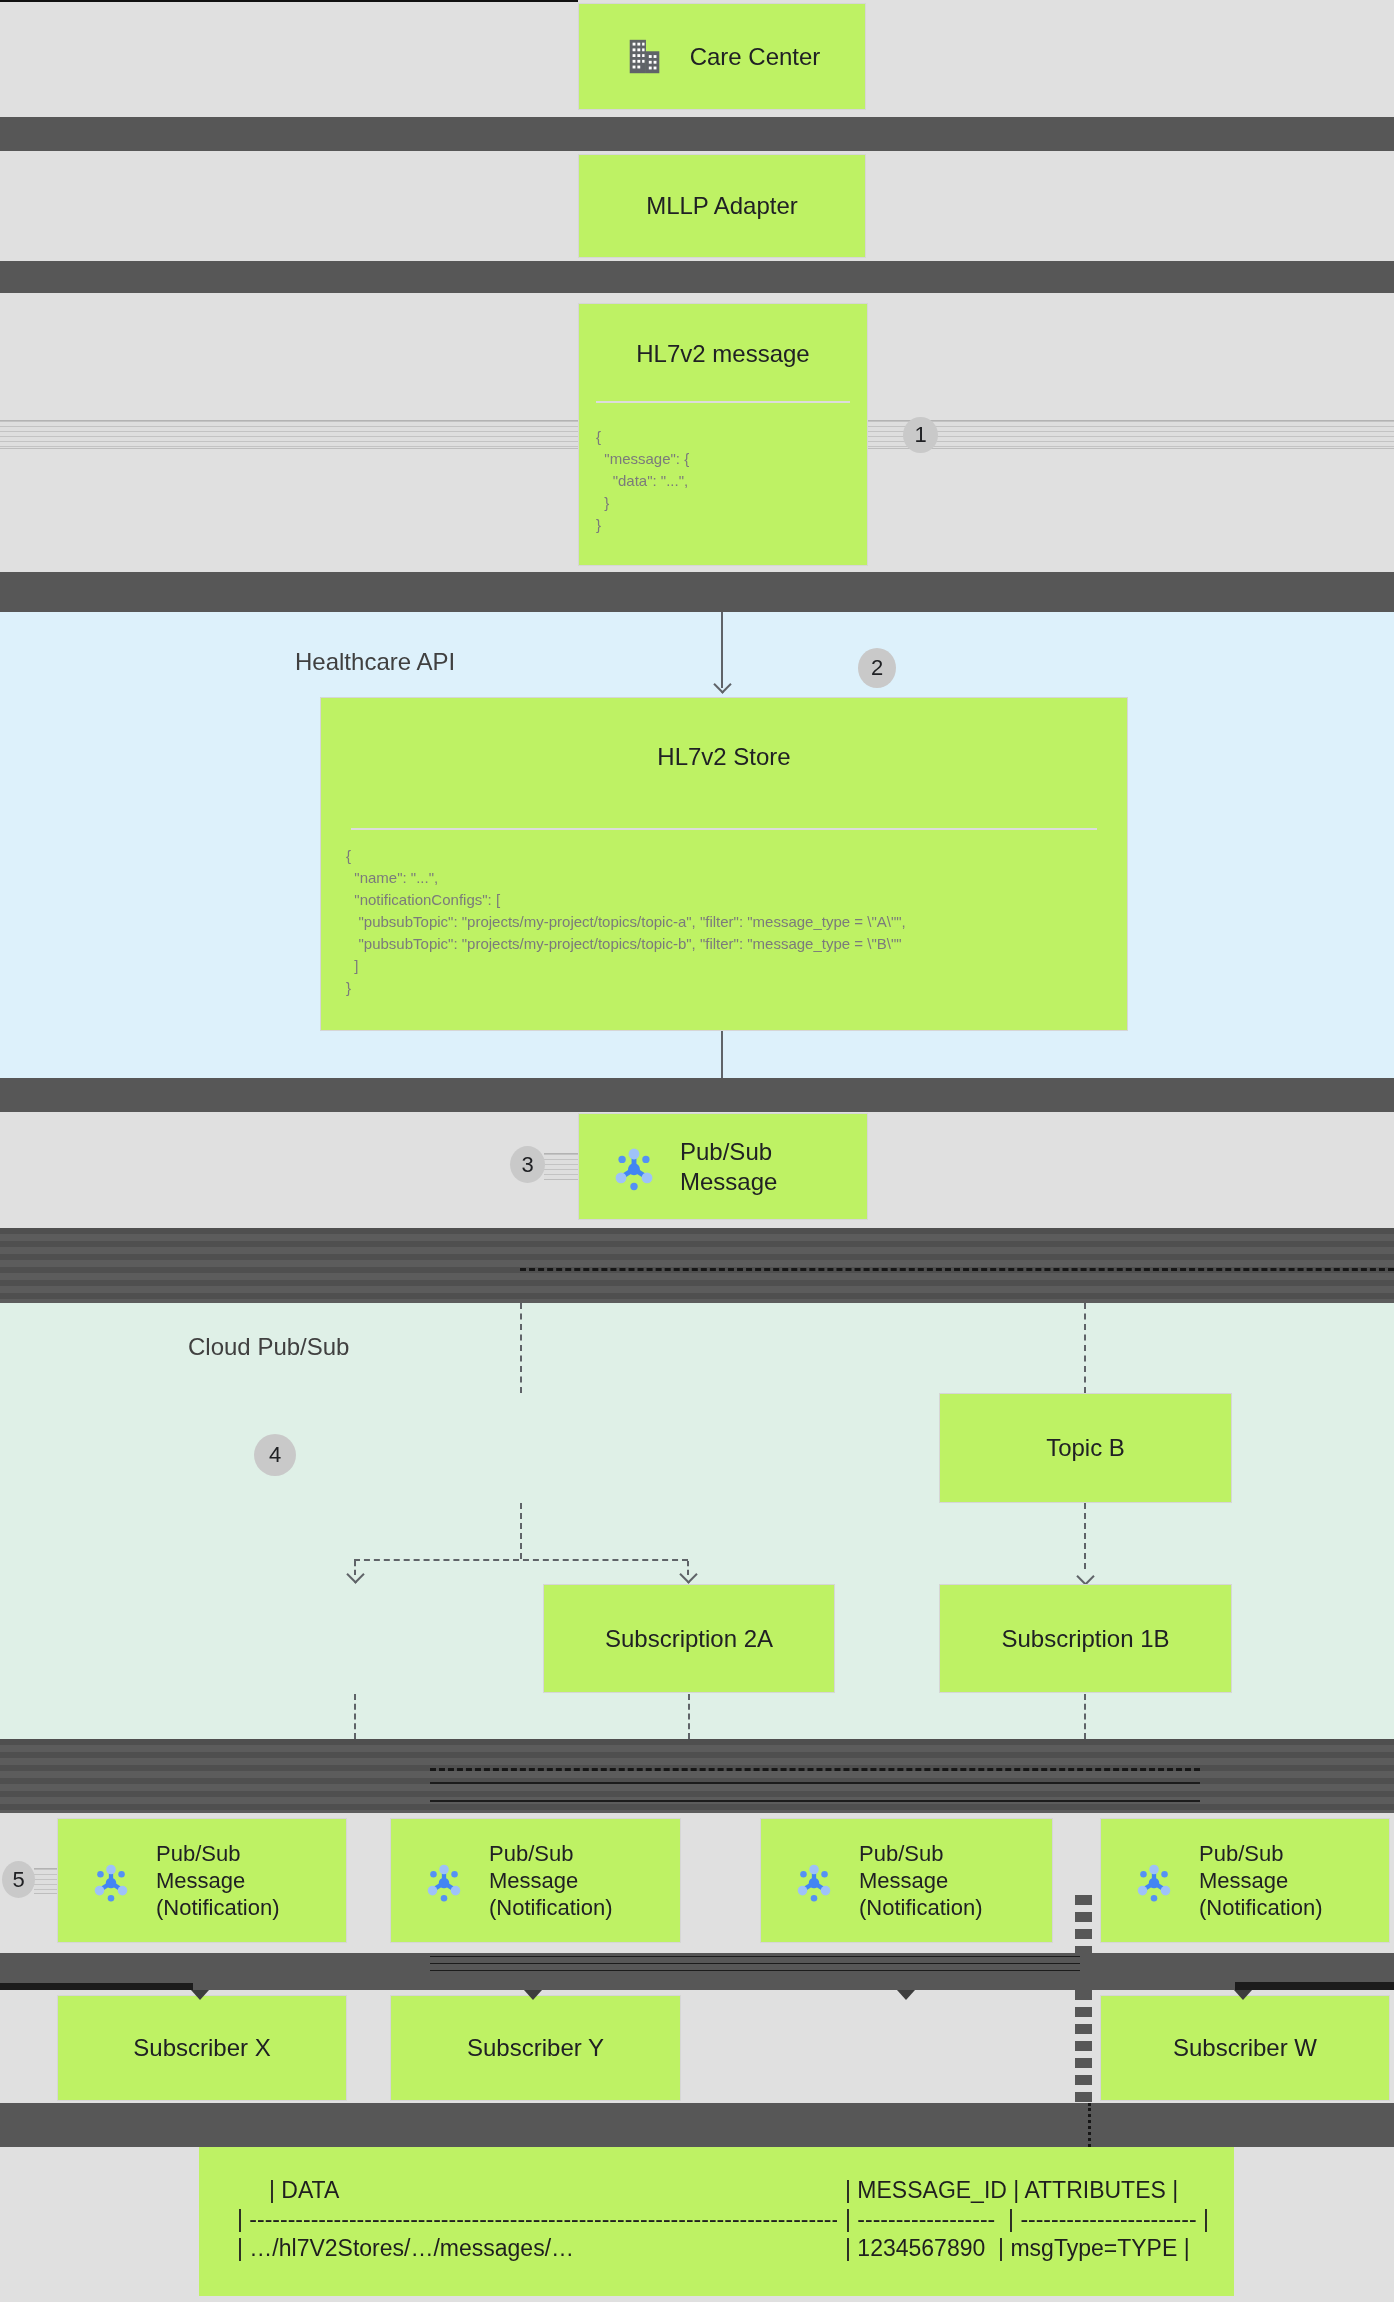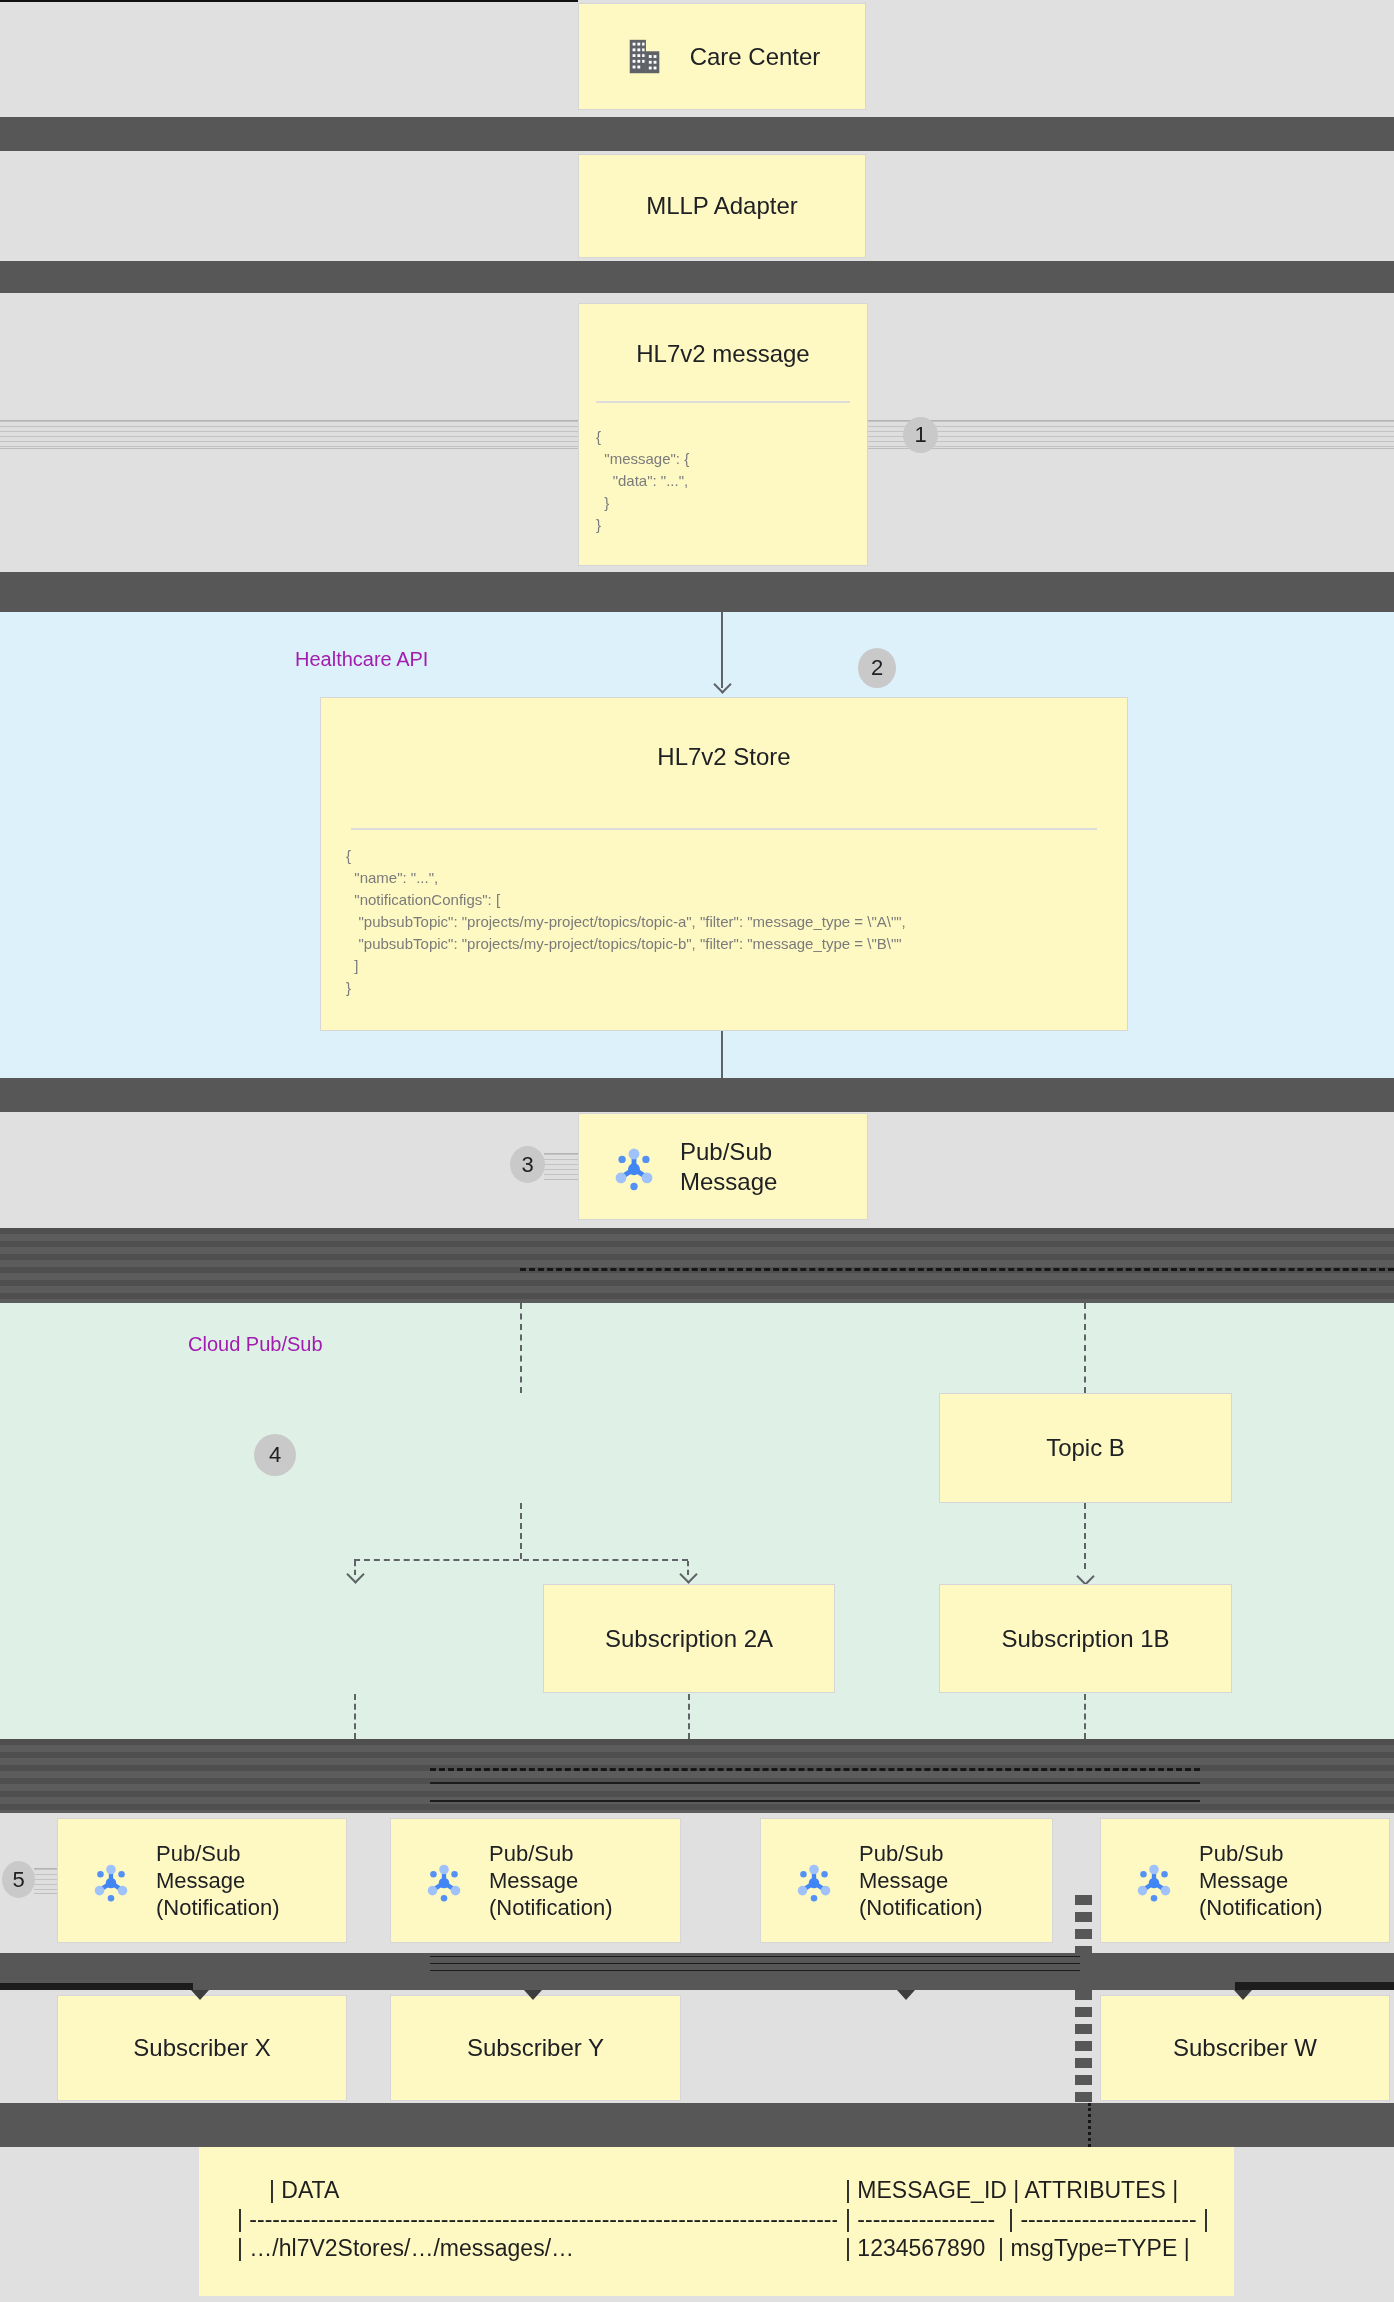--- a/index.html
+++ b/index.html
@@ -1,25 +1,25 @@
 <!DOCTYPE html>
 <html><head>
 <meta charset="utf-8">
 <style>
   html,body{margin:0;padding:0;background:#bdbdbd;}
   #stage{position:relative;width:1394px;height:2302px;background:#e0e0e0;overflow:hidden;
          font-family:"Liberation Sans","DejaVu Sans",sans-serif;color:#202124;}
   .abs{position:absolute;}
   .band{position:absolute;left:0;width:1394px;background:#575757;}
   .stripes{background:repeating-linear-gradient(180deg,#4f4f4f 0 6px,#5c5c5c 6px 13px);}
-  .box{position:absolute;background:#fef9c3;border:1px solid #d6d6d6;box-sizing:border-box;z-index:3;}
+  .box{position:absolute;background:#bef264;border:1px solid #d6d6d6;box-sizing:border-box;z-index:3;}
   .box-title{position:absolute;left:0;right:0;text-align:center;font-size:24px;color:#202124;}
   .divider{position:absolute;height:2px;background:#dcdcdc;}
   .code{position:absolute;white-space:pre;font-size:15px;line-height:22px;color:#7b7b7b;}
-  .seclabel{position:absolute;font-size:20px;color:#a21caf;z-index:4;}
+  .seclabel{position:absolute;font-size:24px;color:#404040;z-index:4;}
   .circle{position:absolute;background:#c9c9c9;border-radius:50%;display:flex;align-items:center;
           justify-content:center;font-size:22px;color:#202124;z-index:6;}
   .pipe{position:absolute;background:repeating-linear-gradient(180deg,#c3c3c3 0 1px,#dedede 1px 5px);
         border-top:1px solid #b3b3b3;border-bottom:1px solid #bdbdbd;z-index:2;}
   .dashv{position:absolute;width:0;border-left:2px dashed #5f6368;z-index:2;}
   .dashh{position:absolute;height:0;border-top:2px dashed #5f6368;z-index:2;}
   .solidv{position:absolute;width:2px;background:#5f6368;z-index:2;}
   .chev{position:absolute;width:11px;height:11px;border-left:2px solid #5f6368;
         border-bottom:2px solid #5f6368;transform:rotate(-45deg);z-index:2;}
   .hline{position:absolute;background:#1c1c1c;z-index:5;}

